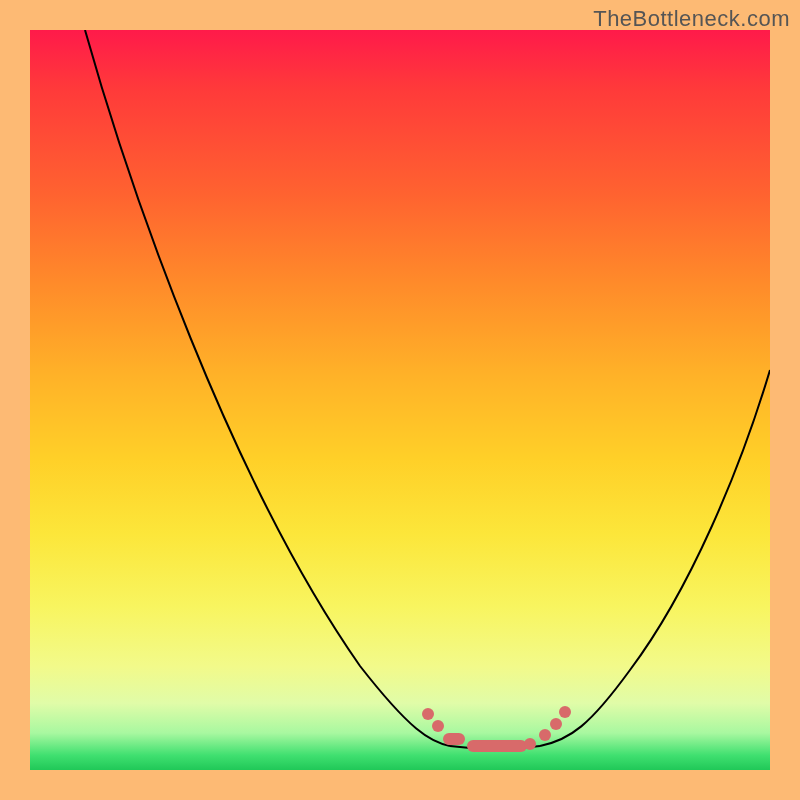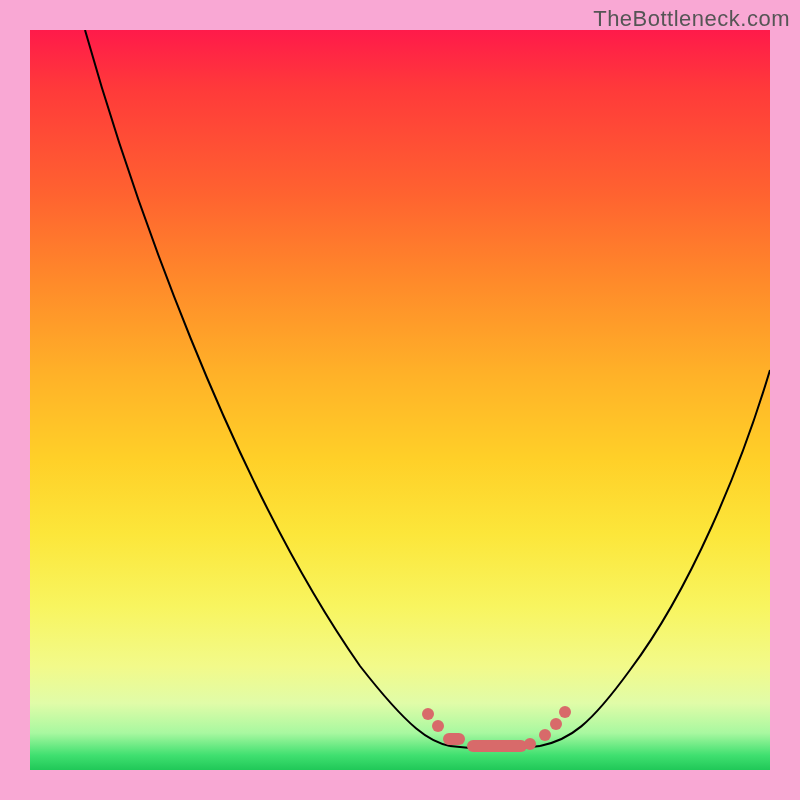--- a/index.html
+++ b/index.html
@@ -1,17 +1,17 @@
 <!DOCTYPE html>
 <html><head>
 <meta charset="utf-8">
 <style>
   * { margin: 0; padding: 0; box-sizing: border-box; }
   html, body { width: 800px; height: 800px; background: #000; overflow: hidden; }
-  .container { position: relative; width: 800px; height: 800px; background: #f9a8d4; }
+  .container { position: relative; width: 800px; height: 800px; background: #fdba74; }
   .watermark {
     position: absolute;
     top: 6px;
     right: 10px;
     color: #555;
     font-family: Arial, sans-serif;
     font-size: 22px;
     font-weight: 500;
     letter-spacing: 0.5px;
     z-index: 10;

